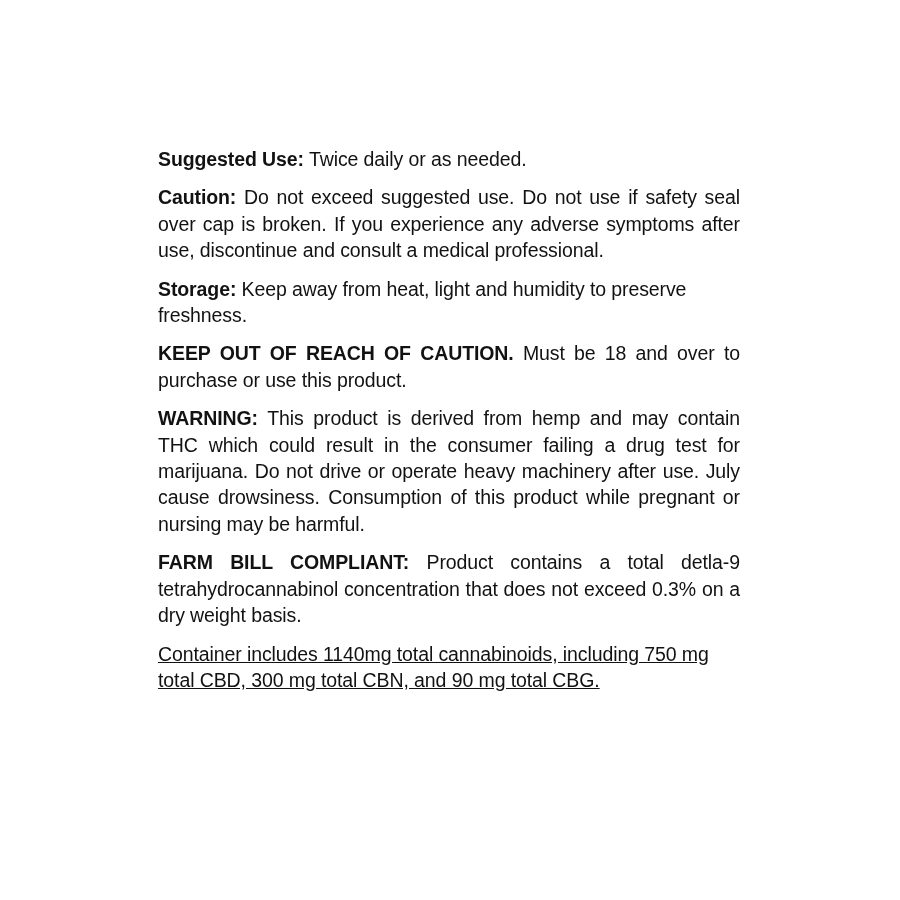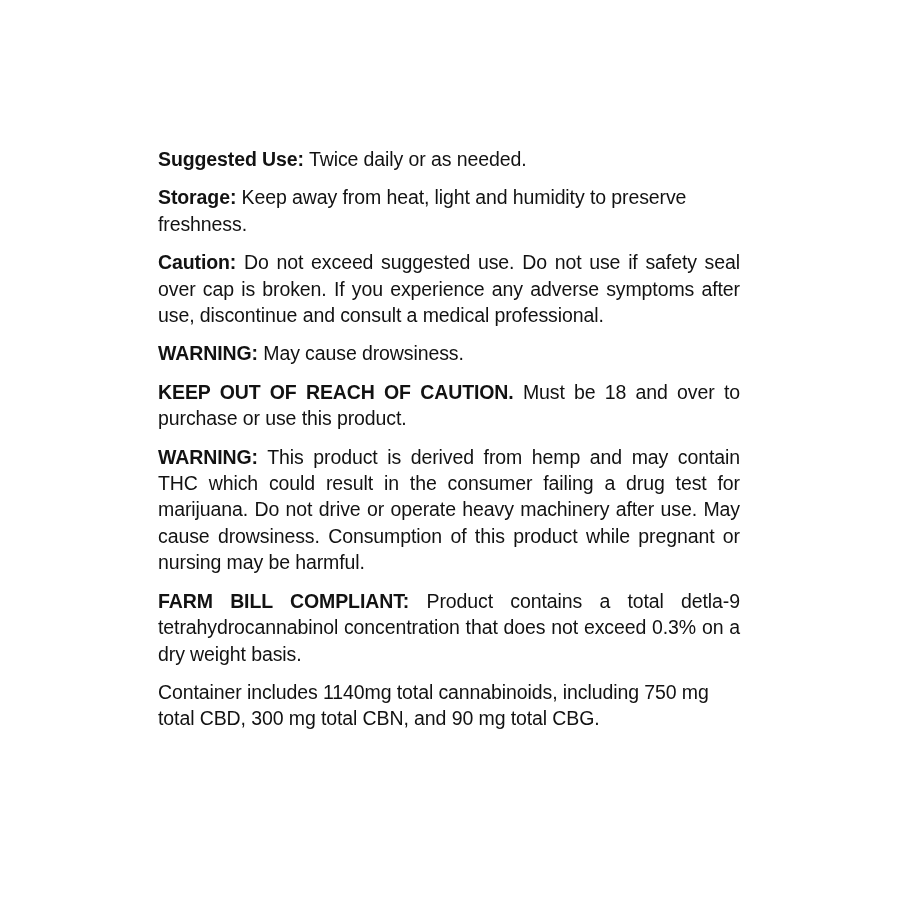--- a/index.html
+++ b/index.html
@@ -25,20 +25,21 @@
     font-size: 19.5px;
     line-height: 26.4px;
     text-align: justify;
     text-justify: inter-word;
     margin: 0 0 12px 0;
     color: #121212;
     letter-spacing: -0.1px;
   }
   .para:last-child {
     margin-bottom: 0;
+    text-decoration: underline;
   }
   .para .lead {
     font-weight: bold;
   }
   .para .body-text {
     font-weight: normal;
   }
   
   .para.nojustify {
     text-align: left;
@@ -46,39 +47,36 @@
 </style>
 </head>
 <body>
 
 <div class="label-panel">
 
   <p class="para nojustify">
     <span class="lead">Suggested Use:</span><span class="body-text"> Twice daily or as needed.</span>
   </p>
 
-  <p class="para nojustify">
-    <span class="lead">Storage:</span><span class="body-text"> Keep away from heat, light and humidity to preserve freshness.</span>
-  </p>
-
   <p class="para">
     <span class="lead">Caution:</span><span class="body-text"> Do not exceed suggested use. Do not use if safety seal over cap is broken. If you experience any adverse symptoms after use, discontinue and consult a medical professional.</span>
   </p>
 
   <p class="para nojustify">
-    <span class="lead">WARNING:</span><span class="body-text"> May cause drowsiness.</span>
+    <span class="lead">Storage:</span><span class="body-text"> Keep away from heat, light and humidity to preserve freshness.</span>
   </p>
+
 
   <p class="para">
     <span class="lead">KEEP OUT OF REACH OF CAUTION.</span><span class="body-text"> Must be 18 and over to purchase or use this product.</span>
   </p>
 
 
   <p class="para">
-    <span class="lead">WARNING:</span><span class="body-text"> This product is derived from hemp and may contain THC which could result in the consumer failing a drug test for marijuana. Do not drive or operate heavy machinery after use. May cause drowsiness. Consumption of this product while pregnant or nursing may be harmful.</span>
+    <span class="lead">WARNING:</span><span class="body-text"> This product is derived from hemp and may contain THC which could result in the consumer failing a drug test for marijuana. Do not drive or operate heavy machinery after use. July cause drowsiness. Consumption of this product while pregnant or nursing may be harmful.</span>
   </p>
 
   <p class="para">
     <span class="lead">FARM BILL COMPLIANT:</span><span class="body-text"> Product contains a total detla-9 tetrahydrocannabinol concentration that does not exceed 0.3% on a dry weight basis.</span>
   </p>
 
   <p class="para nojustify">
     <span class="body-text">Container includes 1140mg total cannabinoids, including 750 mg total CBD, 300 mg total CBN, and 90 mg total CBG.</span>
   </p>
 

